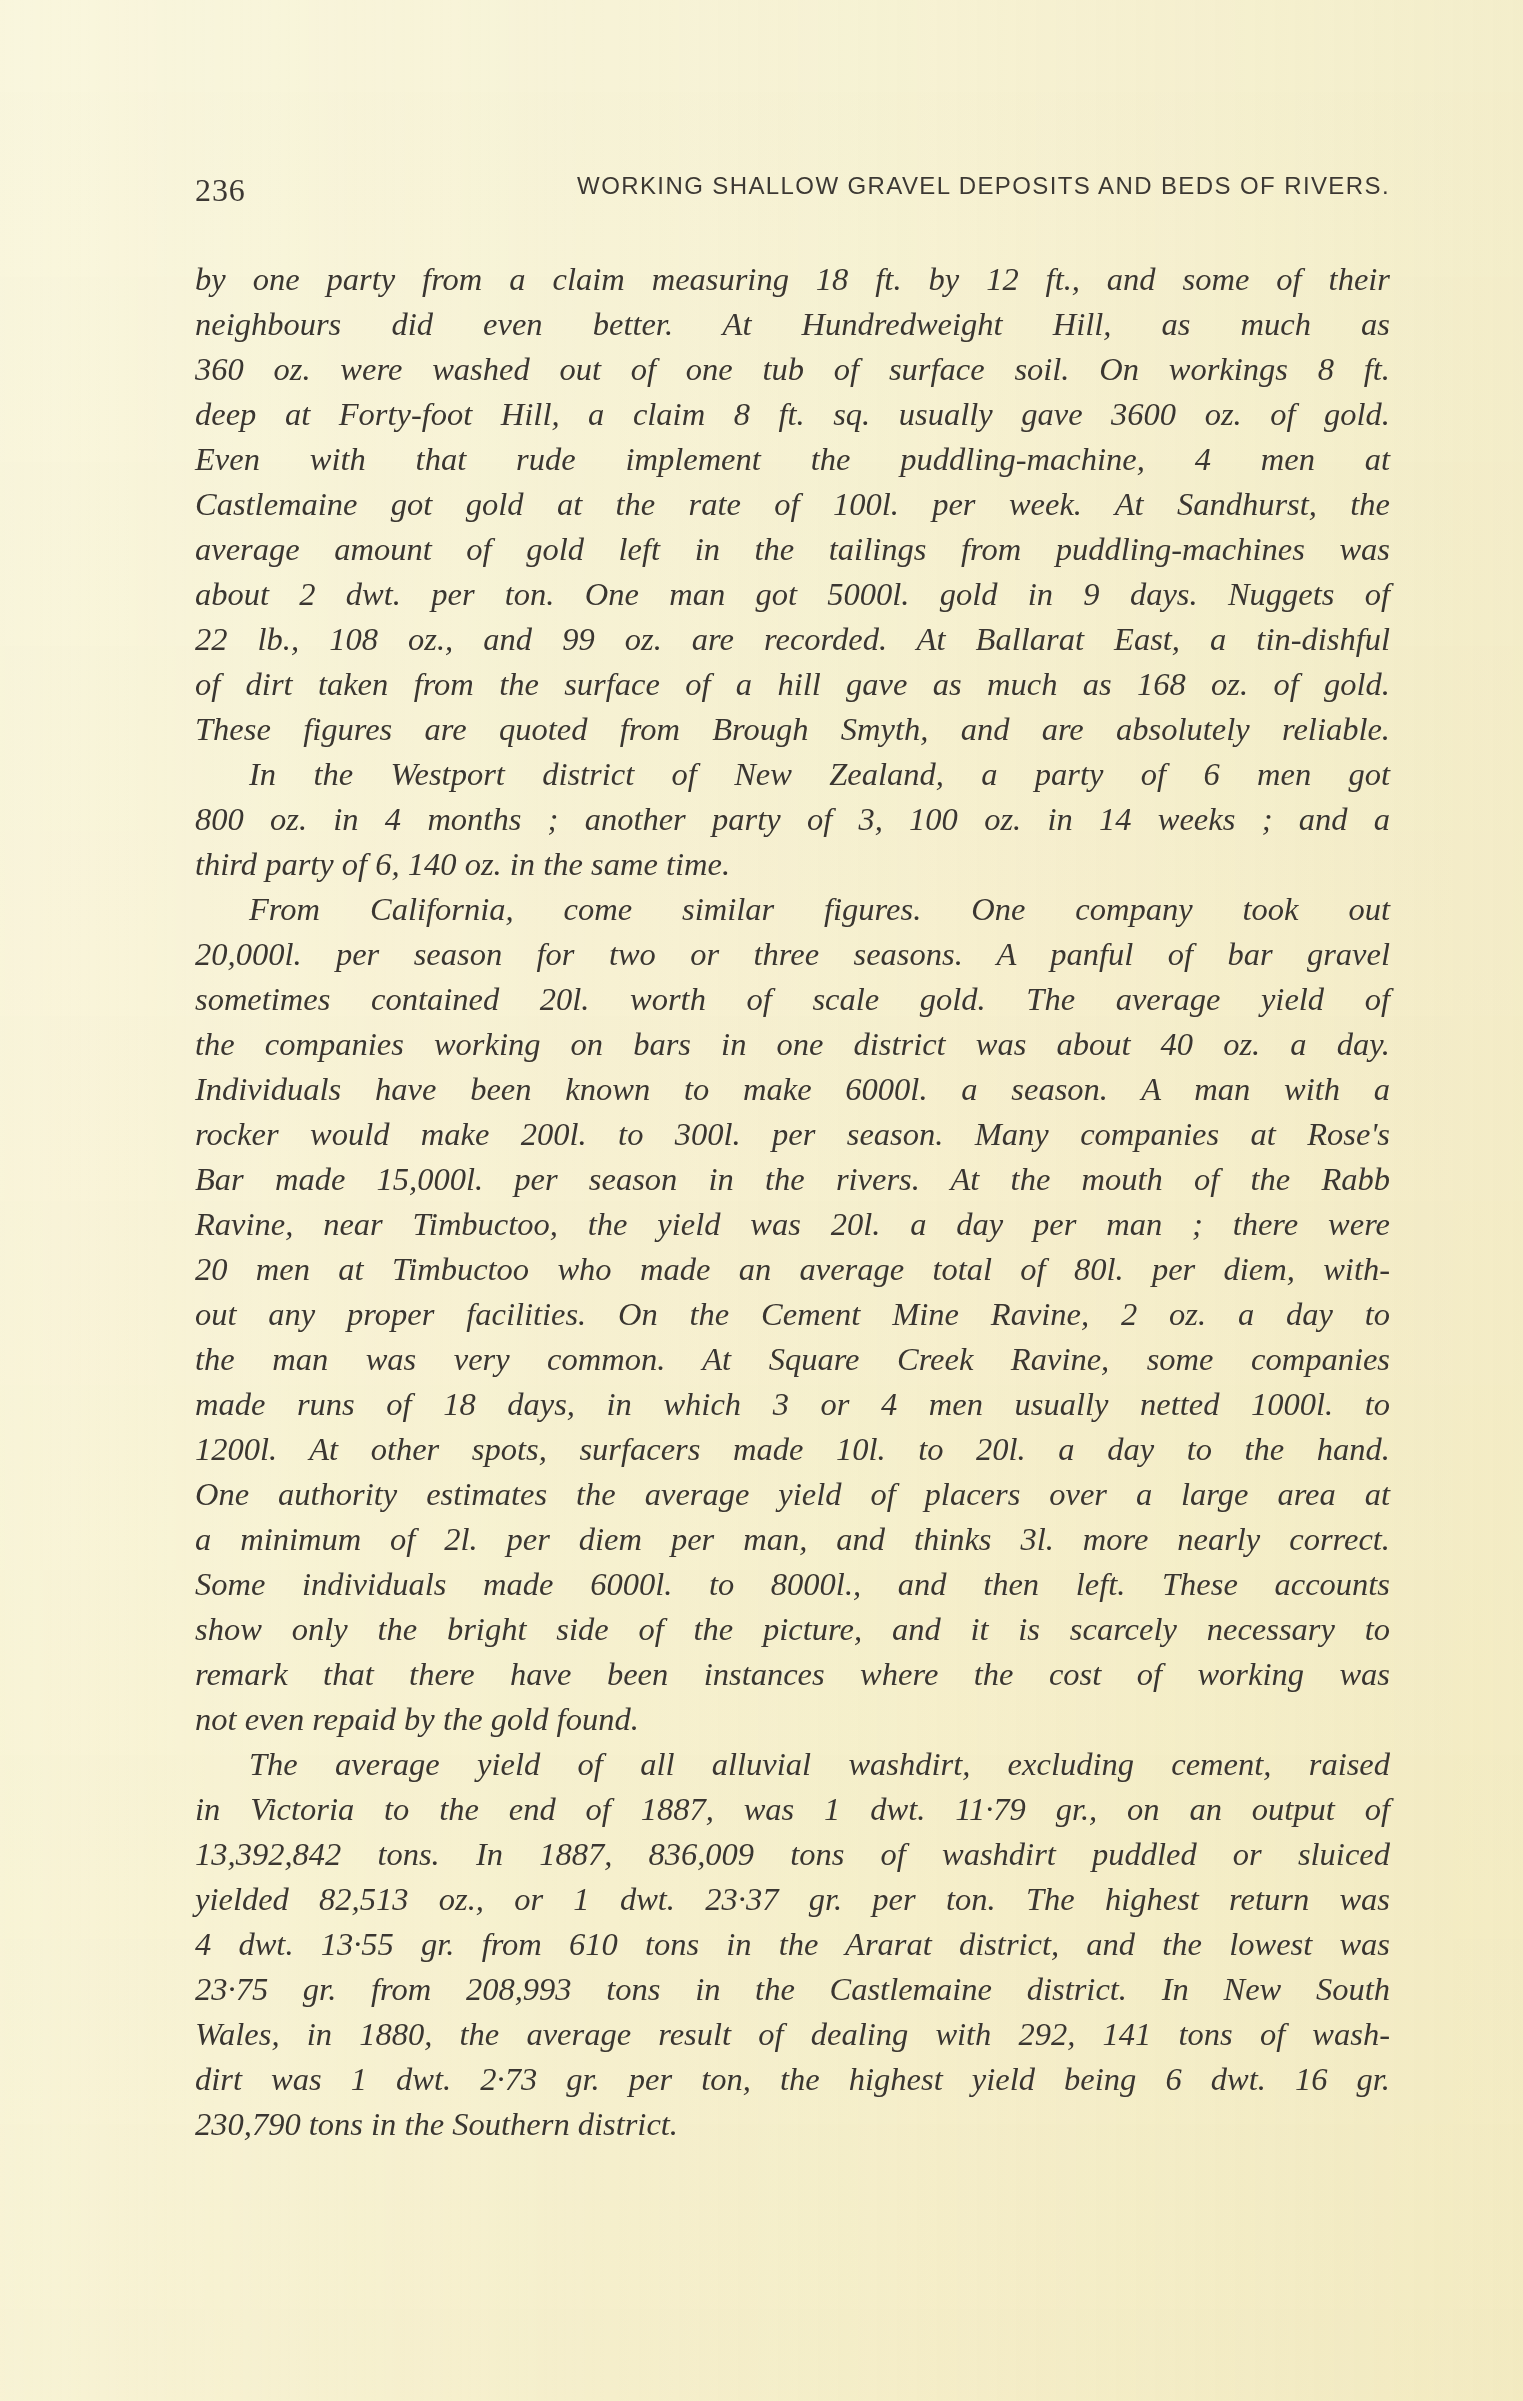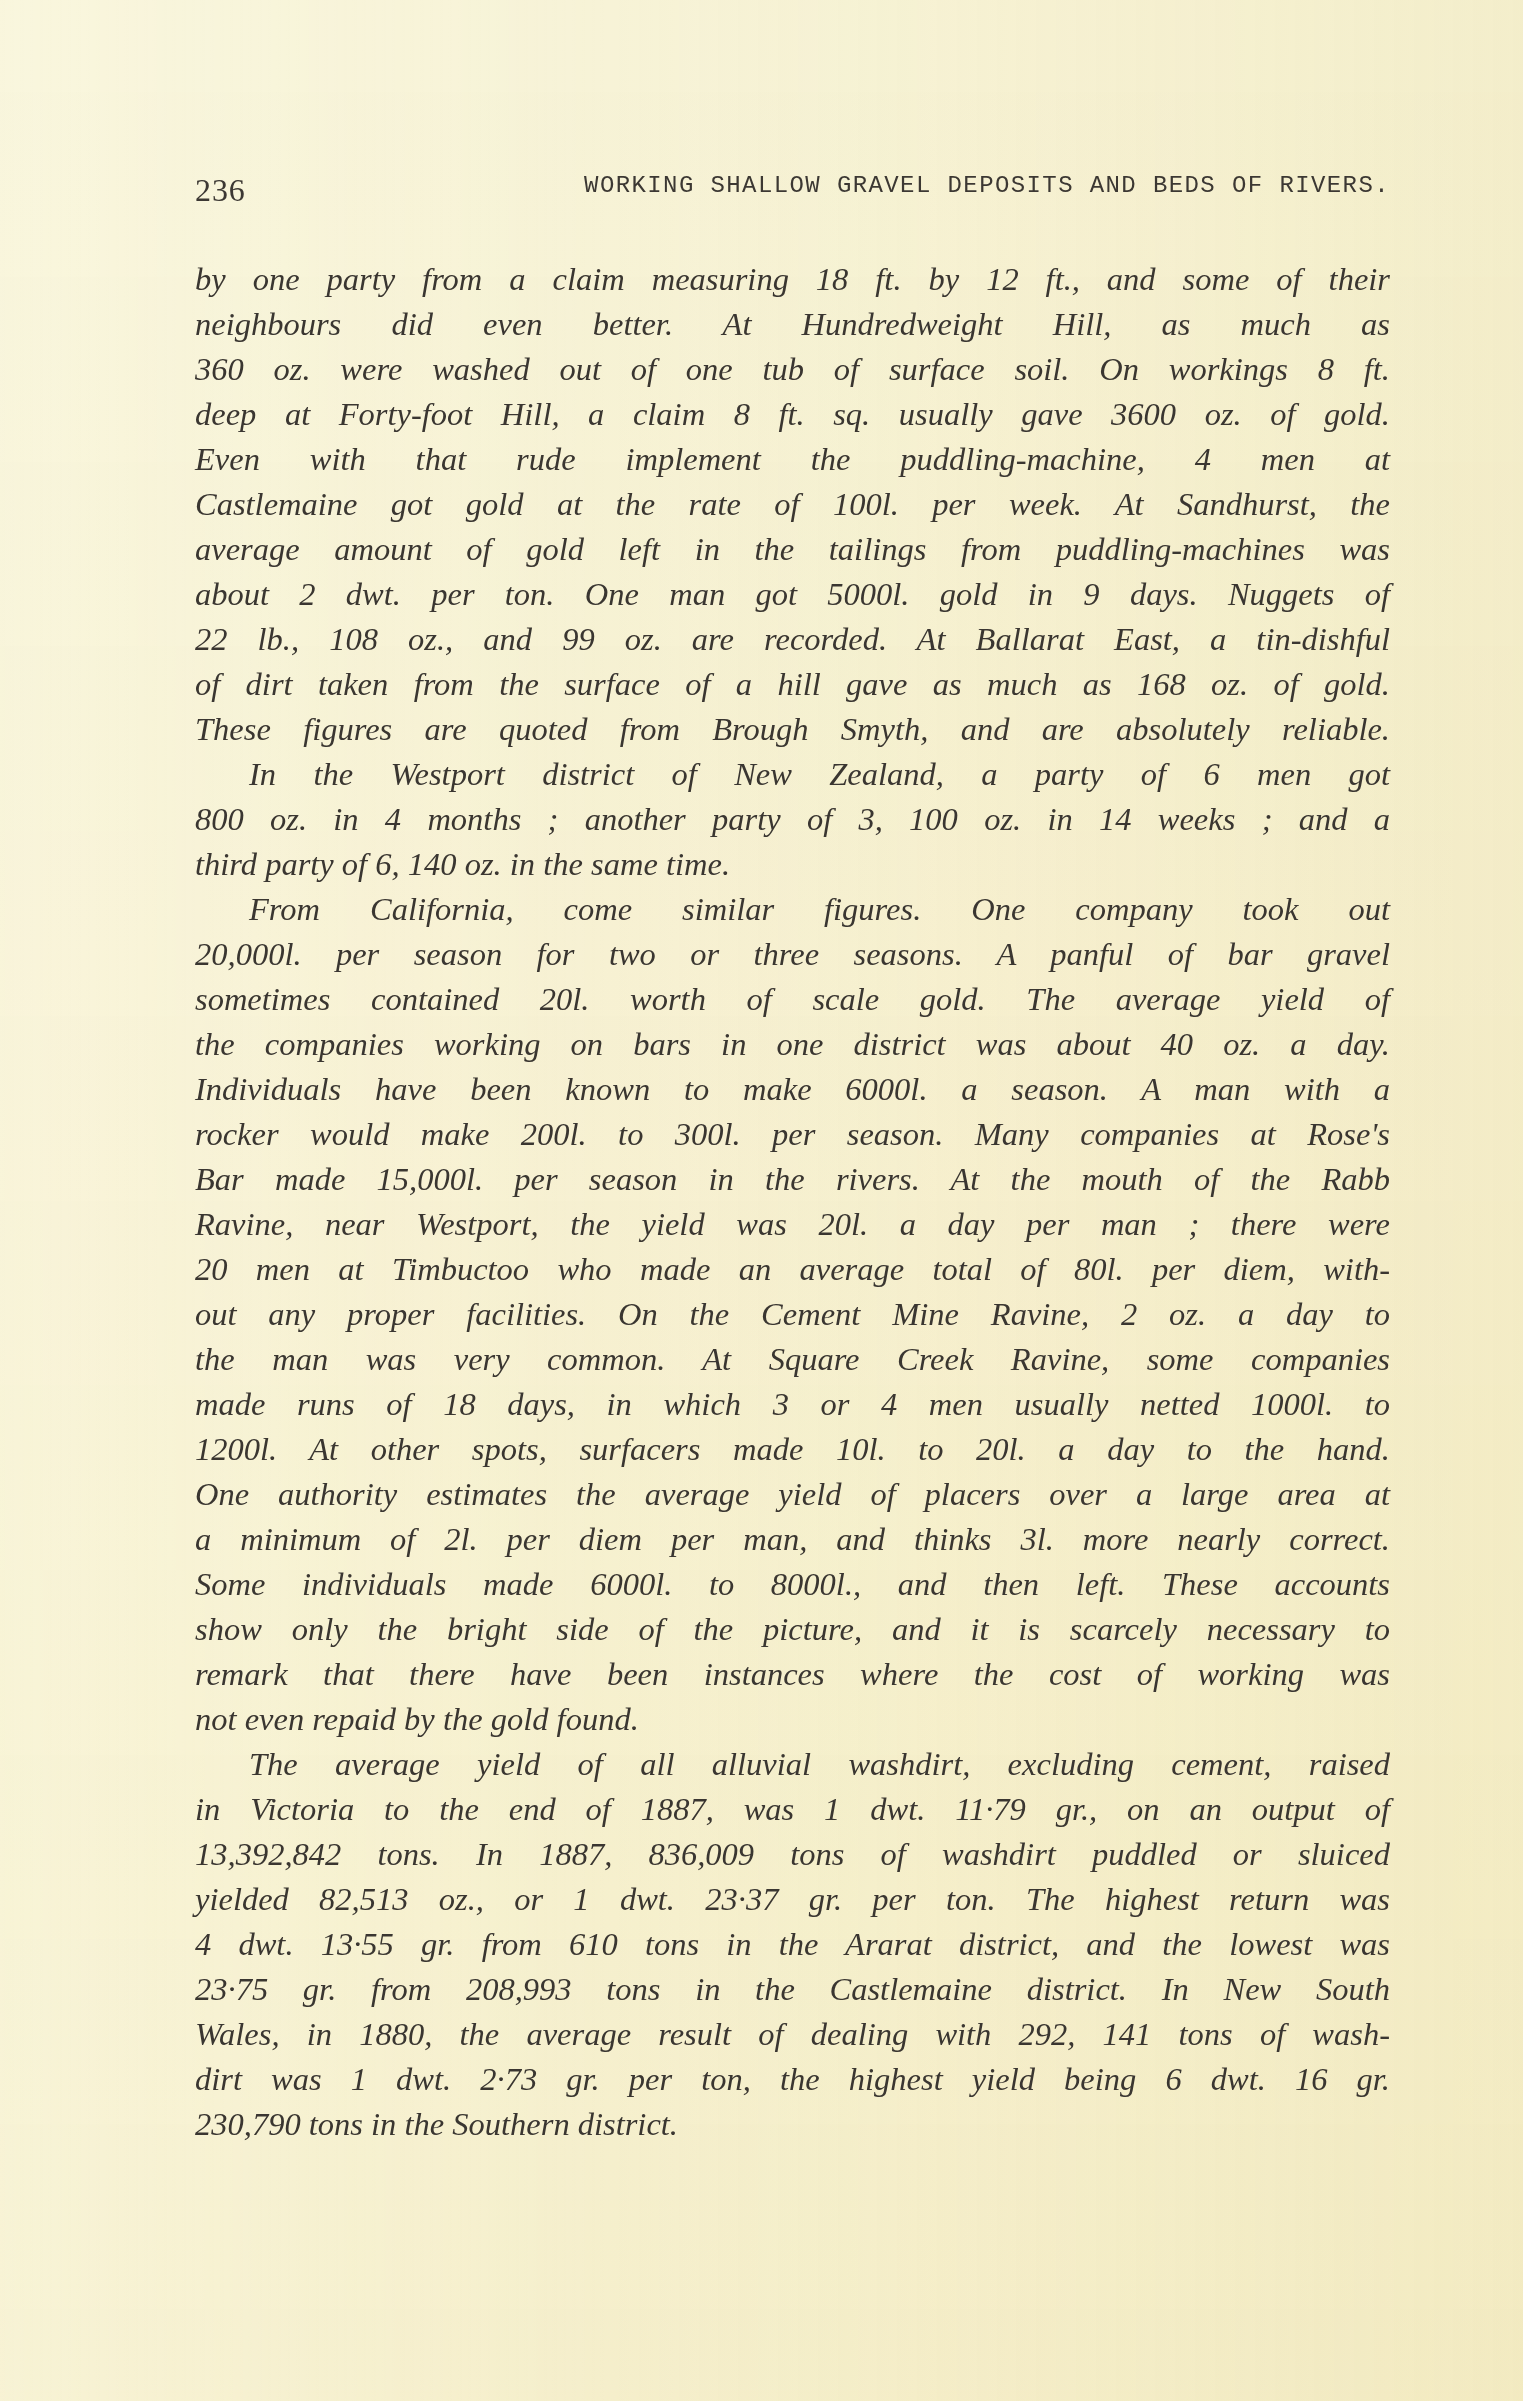--- a/index.html
+++ b/index.html
@@ -34,21 +34,21 @@
       justify-content: space-between;
       white-space: nowrap;
     }
     .page-number {
       font-family: "Liberation Serif", serif;
       font-size: 32px;
       color: #3c3833;
       letter-spacing: 0.9px;
     }
     .head-title {
-      font-family: Liberation Mono, monospace;
+      font-family: Liberation Sans, sans-serif;
       font-size: 24px;
       letter-spacing: 1.4px;
       color: #3c3833;
     }
     .body-text {
       position: absolute;
       top: 257px;
       left: 0;
       width: 1195px;
     }
@@ -94,21 +94,21 @@
       <div class="line indent">In the Westport district of New Zealand, a party of 6 men got</div>
       <div class="line">800 oz. in 4 months ; another party of 3, 100 oz. in 14 weeks ; and a</div>
       <div class="line last">third party of 6, 140 oz. in the same time.</div>
       <div class="line indent">From California, come similar figures.  One company took out</div>
       <div class="line">20,000l. per season for two or three seasons.  A panful of bar gravel</div>
       <div class="line">sometimes contained 20l. worth of scale gold.  The average yield of</div>
       <div class="line">the companies working on bars in one district was about 40 oz. a day.</div>
       <div class="line">Individuals have been known to make 6000l. a season.  A man with a</div>
       <div class="line">rocker would make 200l. to 300l. per season.  Many companies at Rose's</div>
       <div class="line">Bar made 15,000l. per season in the rivers.  At the mouth of the Rabb</div>
-      <div class="line">Ravine, near Westport, the yield was 20l. a day per man ; there were</div>
+      <div class="line">Ravine, near Timbuctoo, the yield was 20l. a day per man ; there were</div>
       <div class="line">20 men at Timbuctoo who made an average total of 80l. per diem, with-</div>
       <div class="line">out any proper facilities.  On the Cement Mine Ravine, 2 oz. a day to</div>
       <div class="line">the man was very common.  At Square Creek Ravine, some companies</div>
       <div class="line">made runs of 18 days, in which 3 or 4 men usually netted 1000l. to</div>
       <div class="line">1200l.  At other spots, surfacers made 10l. to 20l. a day to the hand.</div>
       <div class="line">One authority estimates the average yield of placers over a large area at</div>
       <div class="line">a minimum of 2l. per diem per man, and thinks 3l. more nearly correct.</div>
       <div class="line">Some individuals made 6000l. to 8000l., and then left.  These accounts</div>
       <div class="line">show only the bright side of the picture, and it is scarcely necessary to</div>
       <div class="line">remark that there have been instances where the cost of working was</div>

